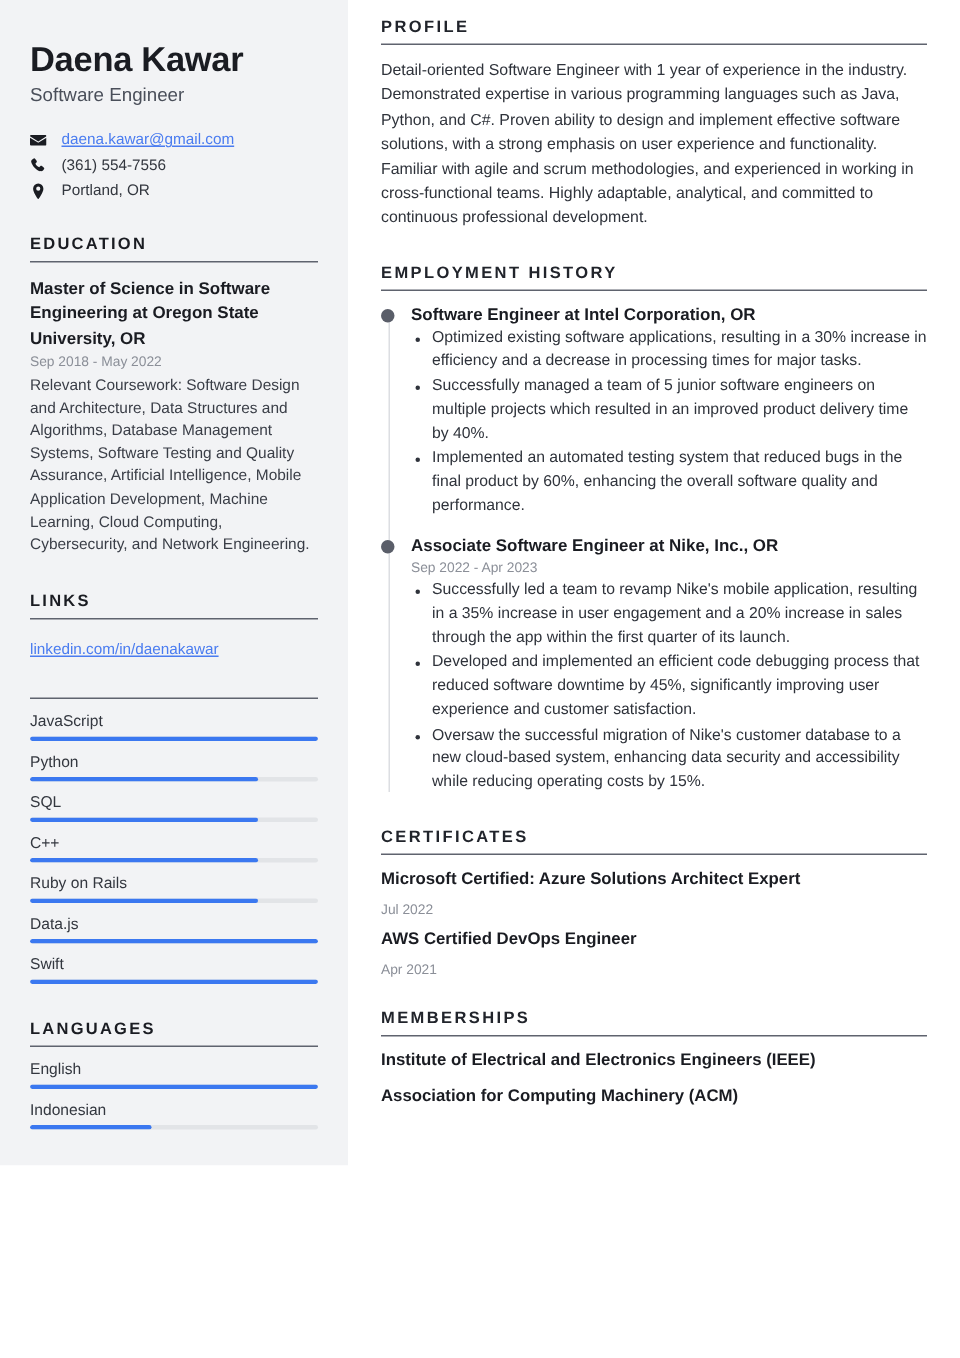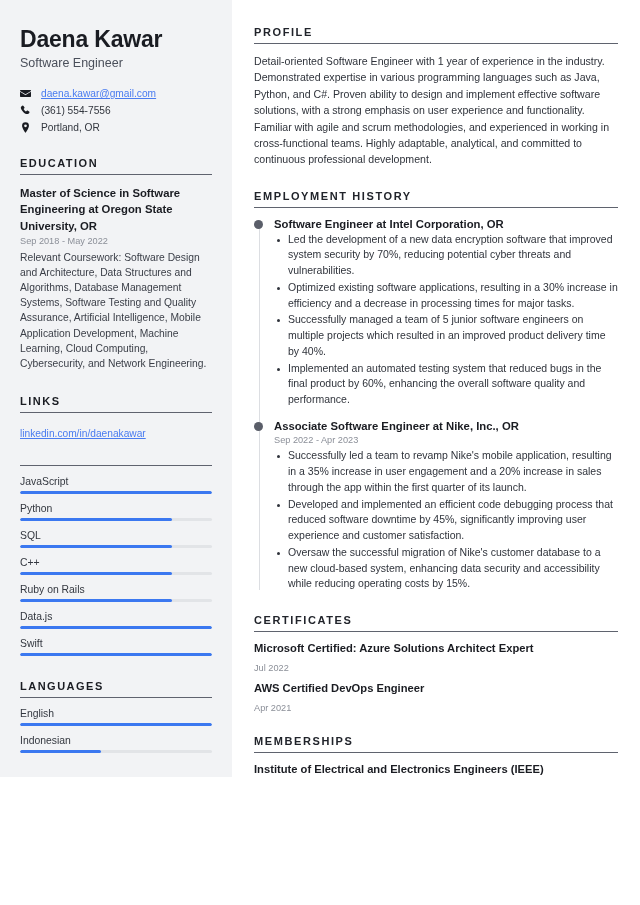--- a/index.html
+++ b/index.html
@@ -125,21 +125,21 @@
   }
   .bar-fill {
     height:100%;
     background:#3b78f0;
     border-radius:2px;
   }
 
   
   .main {
     flex:1;
-    padding:26px 22px 0 22px;
+    padding:12px 22px 0 22px;
     background:#ffffff;
   }
 
   .m-head {
     font-size:11px;
     font-weight:bold;
     letter-spacing:1.6px;
     color:#21242b;
     text-transform:uppercase;
     padding-bottom:5px;
@@ -381,21 +381,20 @@
     <section class="m-sec">
       <div class="m-head">EMPLOYMENT HISTORY</div>
       <div class="m-rule"></div>
       <div class="tl">
         <div class="tl-line"></div>
         <div id="employment-list">
             <div class="tl-item">
               <div class="tl-dot"></div>
               <div class="tl-role">Software Engineer at Intel Corporation, OR</div>
               <ul class="tl-bullets">
-                <li>Led the development of a new data encryption software that improved system security by 70%, reducing potential cyber threats and vulnerabilities.</li>
                 <li>Optimized existing software applications, resulting in a 30% increase in efficiency and a decrease in processing times for major tasks.</li>
                 <li>Successfully managed a team of 5 junior software engineers on multiple projects which resulted in an improved product delivery time by 40%.</li>
                 <li>Implemented an automated testing system that reduced bugs in the final product by 60%, enhancing the overall software quality and performance.</li>
               </ul>
             </div>
             <div class="tl-item">
               <div class="tl-dot"></div>
               <div class="tl-role">Associate Software Engineer at Nike, Inc., OR</div>
               <div class="tl-date">Sep 2022 - Apr 2023</div>
               <ul class="tl-bullets">

